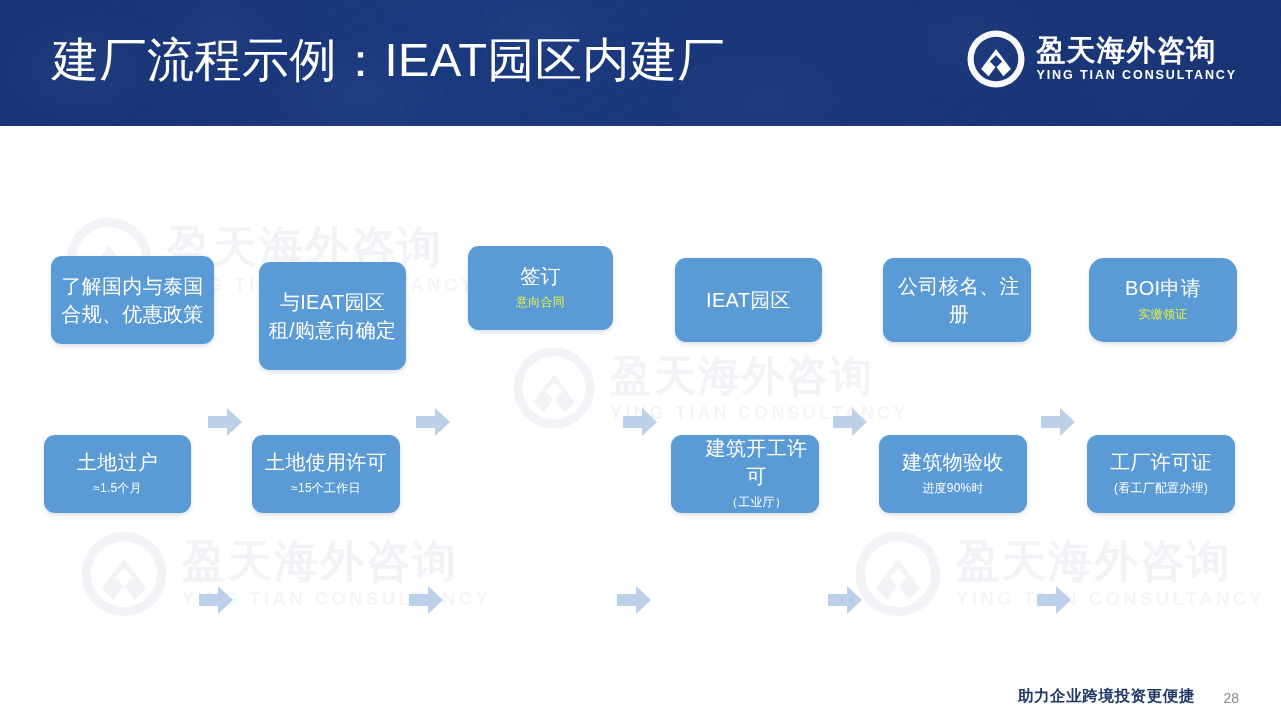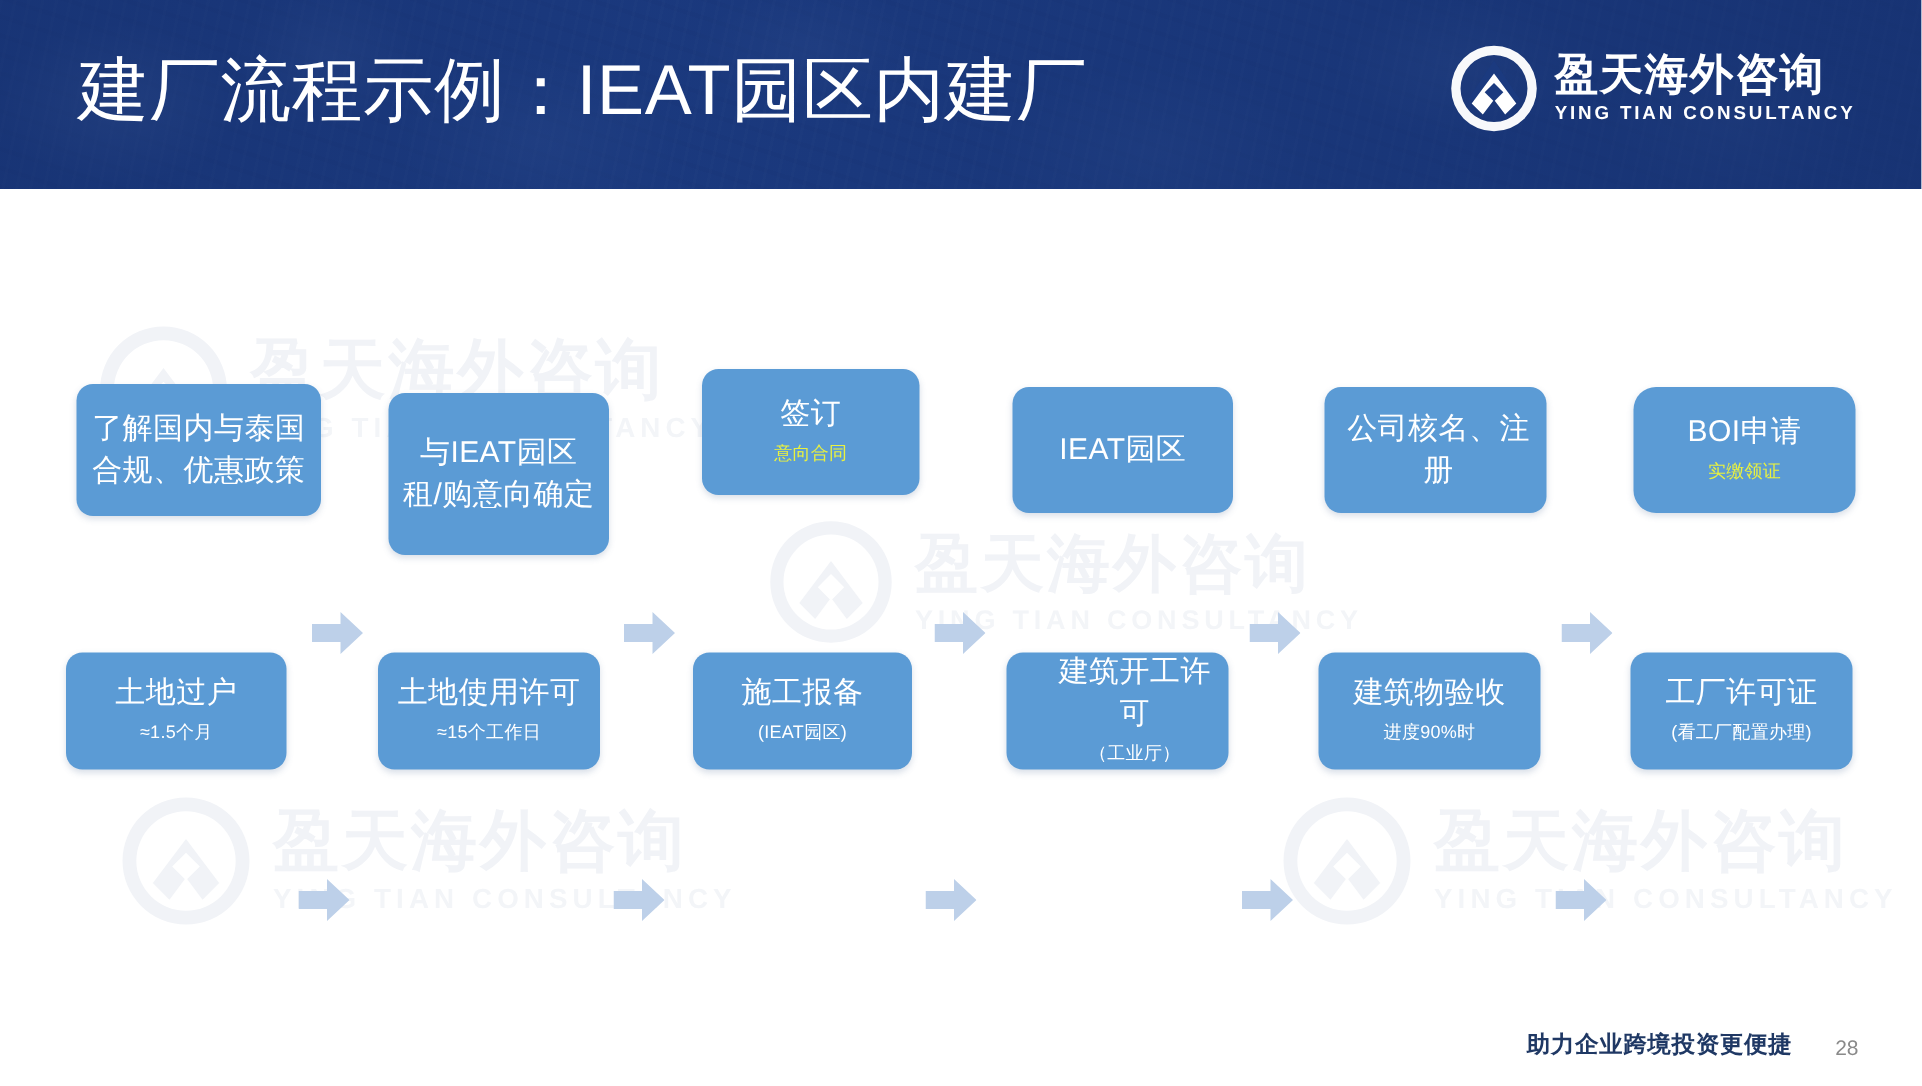--- a/index.html
+++ b/index.html
@@ -309,24 +309,20 @@
   <div class="flow-box" style="left:252px; top:309px; width:148px; height:78px;">
     <span class="line-main">土地使用许可</span>
     <span class="line-sub">≈15个工作日</span>
   </div>
   <div class="flow-arrow" style="left:409px; top:459px;">
     <svg viewBox="0 0 34 30" width="34" height="30">
         <path d="M0 9 L19 9 L19 1 L34 15 L19 29 L19 21 L0 21 Z" fill="#bdd0e9"></path>
       </svg>
   </div>
 
-  <div class="flow-box" style="left:462px; top:309px; width:146px; height:78px;">
-    <span class="line-main">施工报备</span>
-    <span class="line-sub">(IEAT园区)</span>
-  </div>
   <div class="flow-arrow" style="left:617px; top:459px;">
     <svg viewBox="0 0 34 30" width="34" height="30">
         <path d="M0 9 L19 9 L19 1 L34 15 L19 29 L19 21 L0 21 Z" fill="#bdd0e9"></path>
       </svg>
   </div>
 
   <div class="flow-box" style="left:671px; top:309px; width:148px; height:78px;padding-left:31px;">
     <span class="line-main">建筑开工许可</span>
     <span class="line-sub">（工业厅）</span>
   </div>

